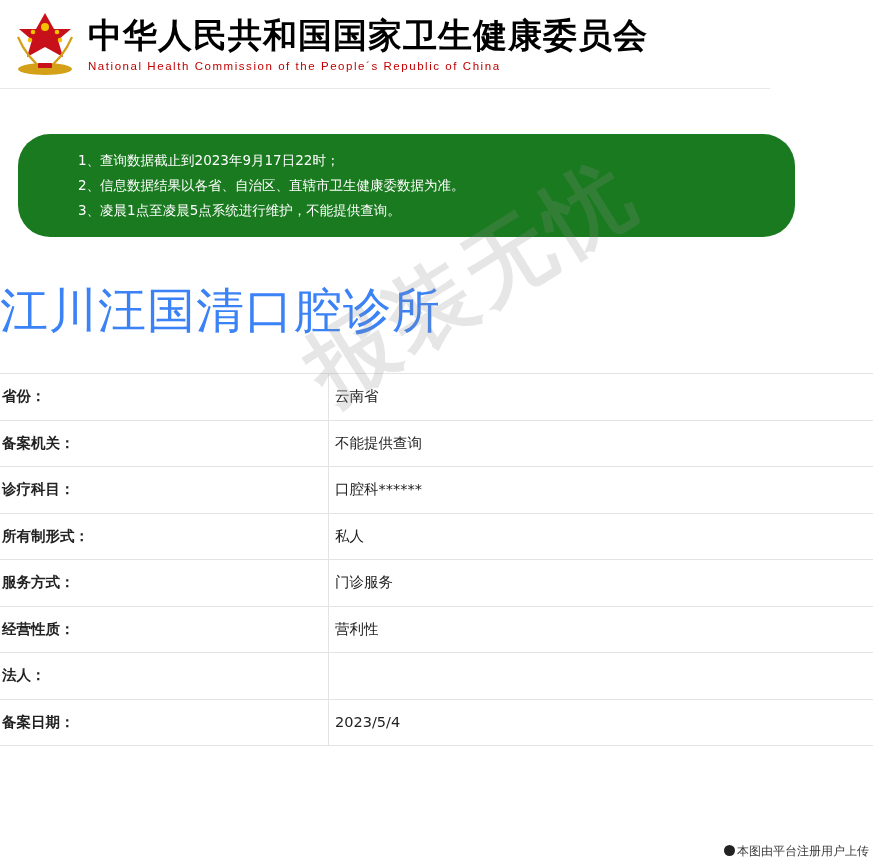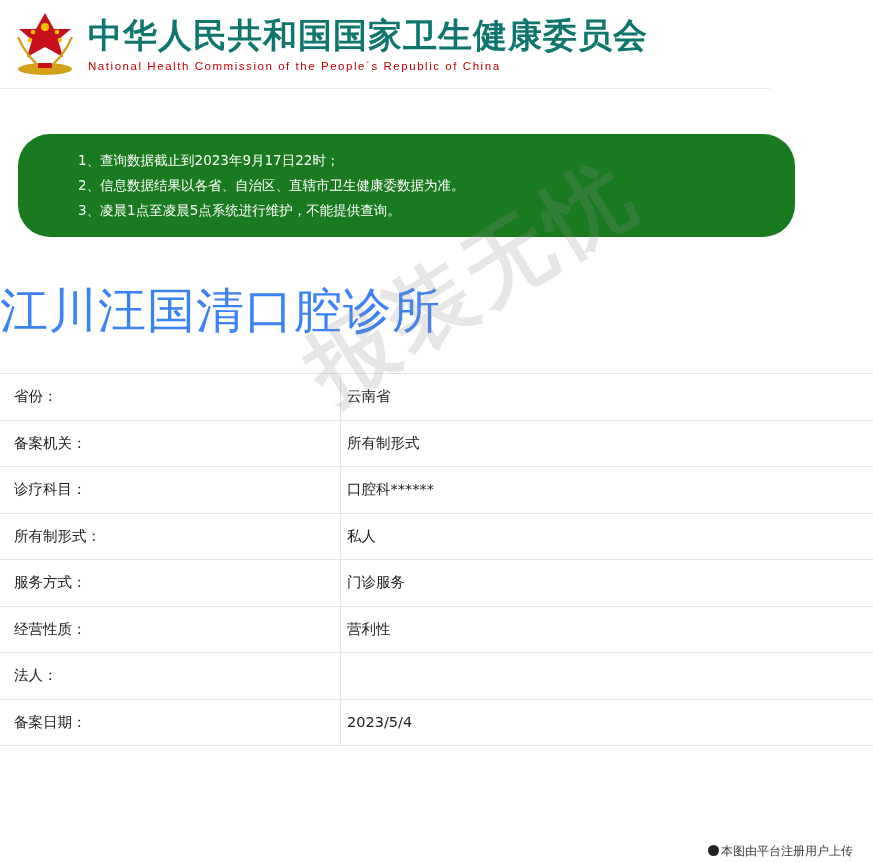--- a/index.html
+++ b/index.html
@@ -38,21 +38,21 @@
   .header-text {
     display: flex;
     flex-direction: column;
     justify-content: center;
     padding-top: 2px;
   }
   .header-cn {
     font-family: "DejaVu Sans", sans-serif;
     font-size: 34px;
     font-weight: bold;
-    color: #0f766e;
+    color: #000000;
     letter-spacing: 1px;
     line-height: 42px;
     white-space: nowrap;
   }
   .header-en {
     font-family: "Liberation Sans", sans-serif;
     font-size: 11.5px;
     font-weight: normal;
     color: #c00000;
     letter-spacing: 1.55px;
@@ -98,23 +98,23 @@
   table.info tr { height: 46.5px; }
   table.info td {
     border-top: 1px solid #e3e3e3;
     border-bottom: 1px solid #e3e3e3;
     font-size: 14.5px;
     color: #222;
     vertical-align: middle;
   }
   td.label {
     width: 325px;
-    padding-left: 14px;
+    padding-left: 2px;
     border-right: 1px solid #e3e3e3;
-    font-weight: normal;
+    font-weight: bold;
     color: #111;
   }
   td.value {
     padding-left: 6px;
     color: #222;
   }
 
   
   .watermark {
     position: absolute;
@@ -125,21 +125,21 @@
     font-weight: bold;
     color: rgba(140,140,140,0.22);
     transform: rotate(-32deg);
     transform-origin: left top;
     white-space: nowrap;
     pointer-events: none;
     letter-spacing: 6px;
   }
   .footer-mark {
     position: absolute;
-    right: 20px;
+    right: 4px;
     bottom: 3px;
     font-family: "DejaVu Sans", sans-serif;
     font-size: 12px;
     color: #3b3b3b;
     white-space: nowrap;
   }
   .footer-mark .dot {
     display: inline-block;
     width: 11px; height: 11px;
     border-radius: 50%;
@@ -194,21 +194,21 @@
 <div class="title">江川汪国清口腔诊所</div>
 
 <table class="info">
   <tbody>
     <tr>
       <td class="label">省份：</td>
       <td class="value">云南省</td>
     </tr>
     <tr>
       <td class="label">备案机关：</td>
-      <td class="value">所有制形式</td>
+      <td class="value">不能提供查询</td>
     </tr>
     <tr>
       <td class="label">诊疗科目：</td>
       <td class="value">口腔科******</td>
     </tr>
     <tr>
       <td class="label">所有制形式：</td>
       <td class="value">私人</td>
     </tr>
     <tr>

